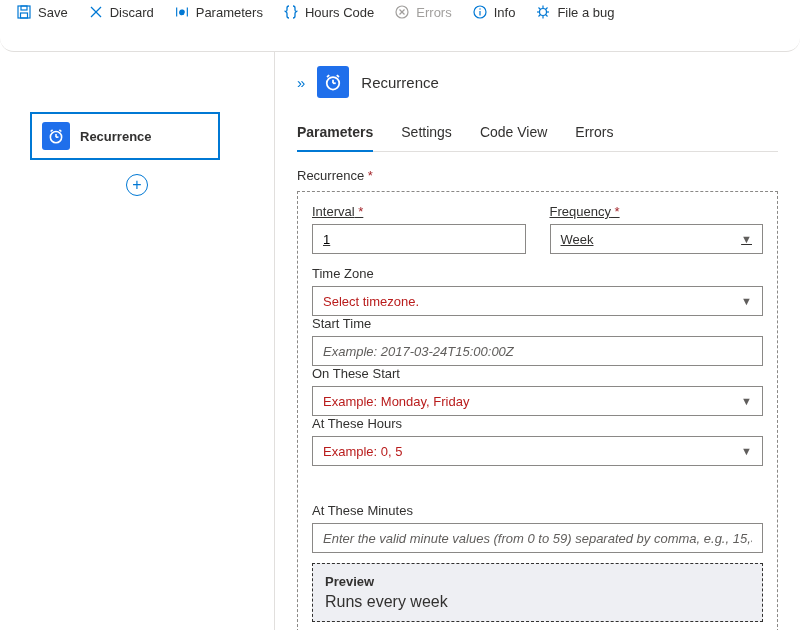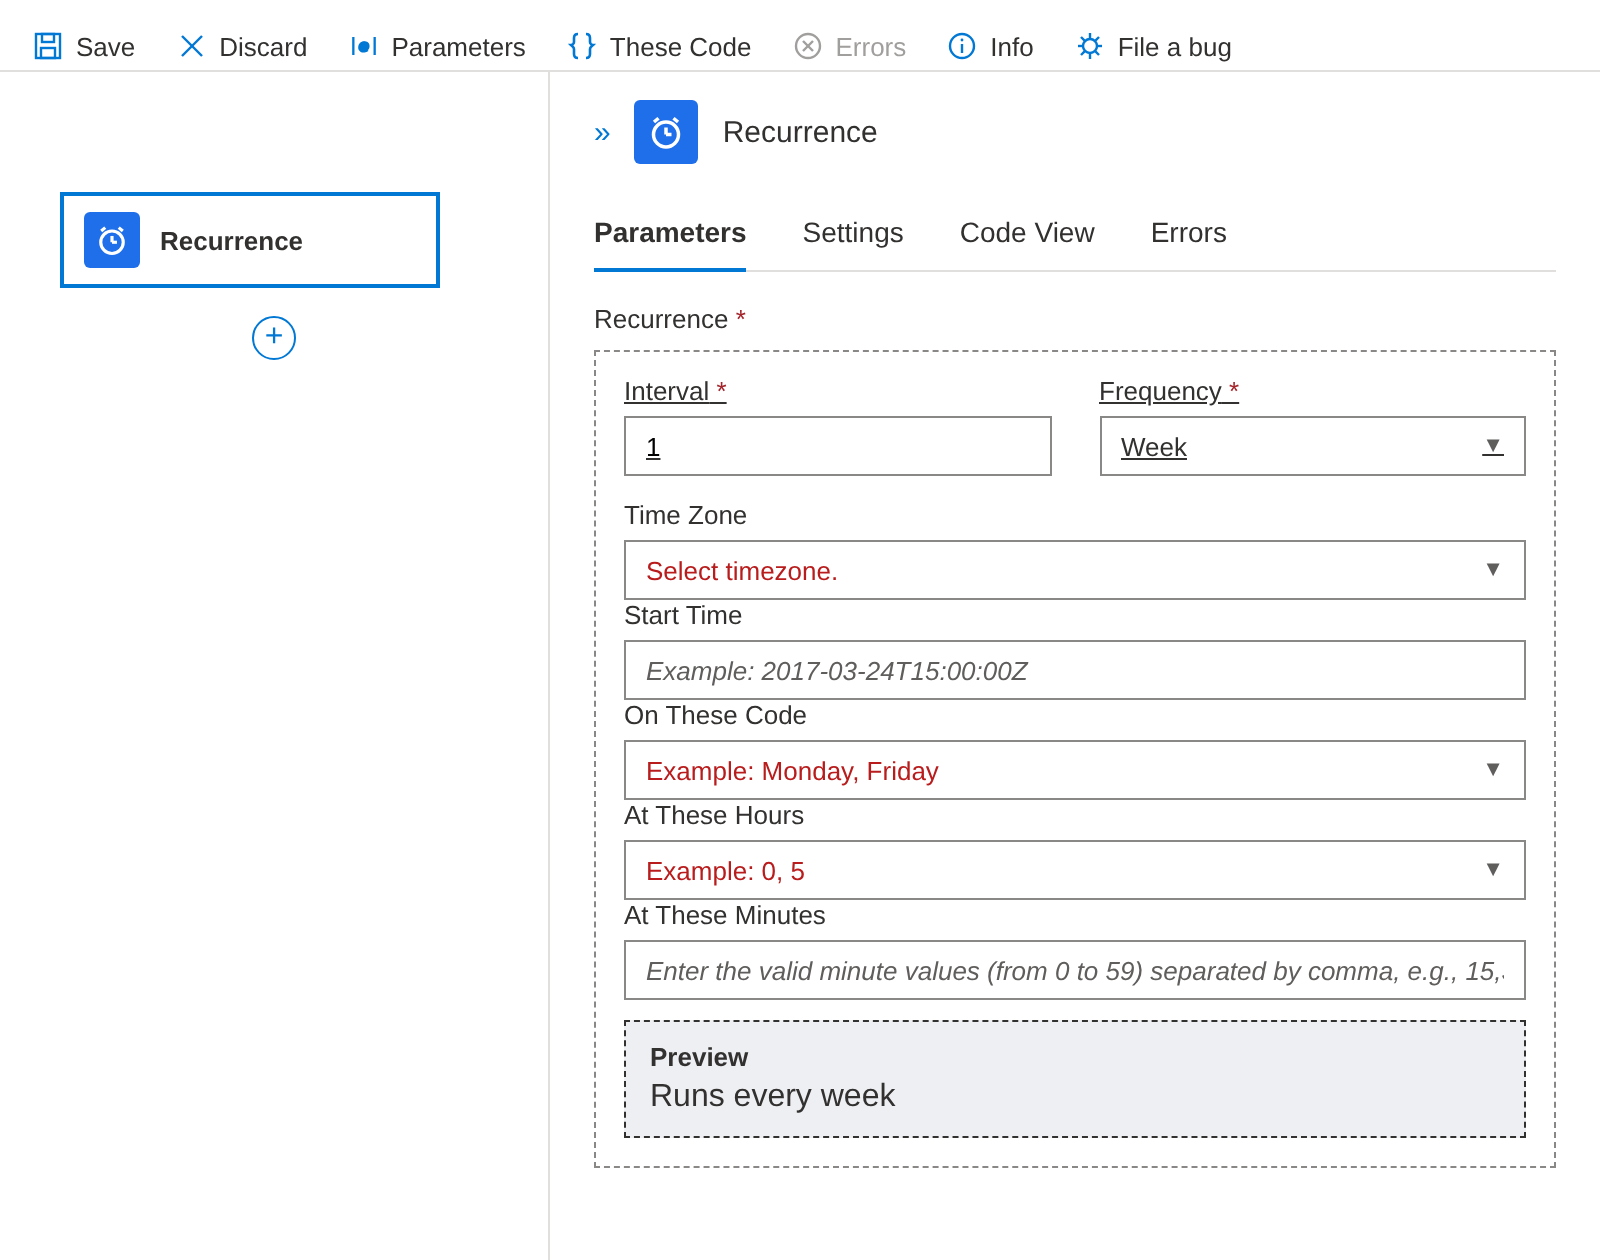--- a/index.html
+++ b/index.html
@@ -1,19 +1,19 @@
 <!DOCTYPE html>
 <html><head>
   <meta charset="utf-8">
   <style>
     * { box-sizing: border-box; margin: 0; padding: 0; }
     body { font-family: "Segoe UI", -apple-system, sans-serif; font-size: 13px; color: #323130; background: #fff; width: 800px; height: 630px; overflow: hidden; }
 
     
-    .toolbar { display: flex; align-items: flex-end; height: 36px; border-bottom: 1px solid #e1dfdd; padding: 0 8px; gap: 4px; }
+    .toolbar { display: flex; align-items: flex-start; height: 52px; border-bottom: 1px solid #e1dfdd; padding: 0 8px; gap: 4px; border-radius: 14px; }
     .toolbar-item { display: flex; align-items: center; gap: 6px; padding: 4px 8px; cursor: pointer; color: #323130; font-size: 13px; }
     .toolbar-item.disabled { color: #a19f9d; cursor: default; }
     .toolbar-icon { width: 16px; height: 16px; color: #0078d4; display: flex; align-items: center; justify-content: center; }
     .toolbar-item.disabled .toolbar-icon { color: #a19f9d; }
 
     
     .main { display: flex; height: calc(630px - 36px); }
     .canvas { width: 275px; border-right: 1px solid #e1dfdd; padding: 60px 30px 0 30px; position: relative; }
     .node-card { border: 2px solid #0078d4; background: #fff; display: flex; align-items: center; gap: 10px; padding: 8px 10px; width: 190px; }
     .node-icon-box { width: 28px; height: 28px; background: #1f6feb; border-radius: 3px; display: flex; align-items: center; justify-content: center; color: #fff; }
@@ -82,21 +82,21 @@
         </svg>
     </span>
     <span>Parameters</span>
   </div>
   <div class="toolbar-item">
     <span class="toolbar-icon">
       <svg width="16" height="16" viewBox="0 0 16 16" fill="none" stroke="currentColor" stroke-width="1.3">
           <path d="M6 2c-1.5 0-2 1-2 2v2c0 1-1 1.5-1.5 1.5C3 8 4 8.5 4 9.5V12c0 1 .5 2 2 2M10 2c1.5 0 2 1 2 2v2c0 1 1 1.5 1.5 1.5C13 8 12 8.5 12 9.5V12c0 1-.5 2-2 2"></path>
         </svg>
     </span>
-    <span>These Code</span>
+    <span>Hours Code</span>
   </div>
   <div class="toolbar-item disabled">
     <span class="toolbar-icon">
       <svg width="16" height="16" viewBox="0 0 16 16" fill="none" stroke="currentColor" stroke-width="1.2">
           <circle cx="8" cy="8" r="6"></circle>
           <line x1="5.5" y1="5.5" x2="10.5" y2="10.5"></line>
           <line x1="10.5" y1="5.5" x2="5.5" y2="10.5"></line>
         </svg>
     </span>
     <span>Errors</span>
@@ -198,36 +198,36 @@
       </div>
 
       <div class="field-full">
         <span class="field-label">Start Time</span>
         <div class="control">
           <input type="text" placeholder="Example: 2017-03-24T15:00:00Z" style="">
         </div>
       </div>
 
       <div class="field-full">
-        <span class="field-label">On These Code</span>
+        <span class="field-label">On These Start</span>
         <div class="control">
           <span class="placeholder">Example: Monday, Friday</span>
           <span class="chev">▼</span>
         </div>
       </div>
 
       <div class="field-full">
         <span class="field-label">At These Hours</span>
         <div class="control">
           <span class="placeholder">Example: 0, 5</span>
           <span class="chev">▼</span>
         </div>
       </div>
 
-      <div class="field-full" style="margin-bottom:10px;">
+      <div class="field-full" style="margin-bottom:10px;margin-top:37px;">
         <span class="field-label">At These Minutes</span>
         <div class="control">
           <input type="text" placeholder="Enter the valid minute values (from 0 to 59) separated by comma, e.g., 15,30" style="">
         </div>
       </div>
 
       <div class="preview">
         <div class="preview-title">Preview</div>
         <div class="preview-body">Runs every week</div>
       </div>

